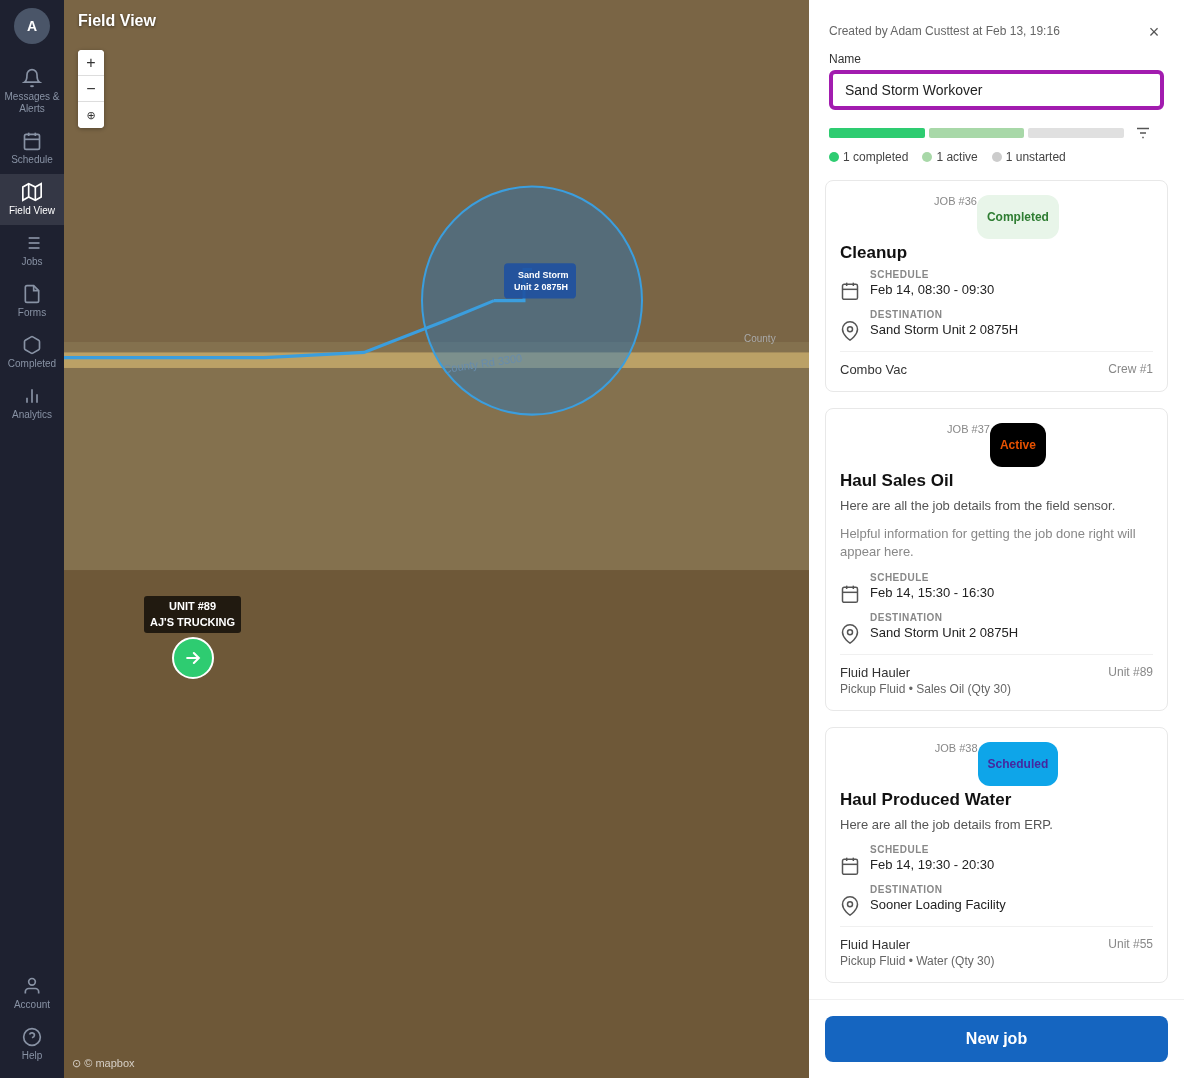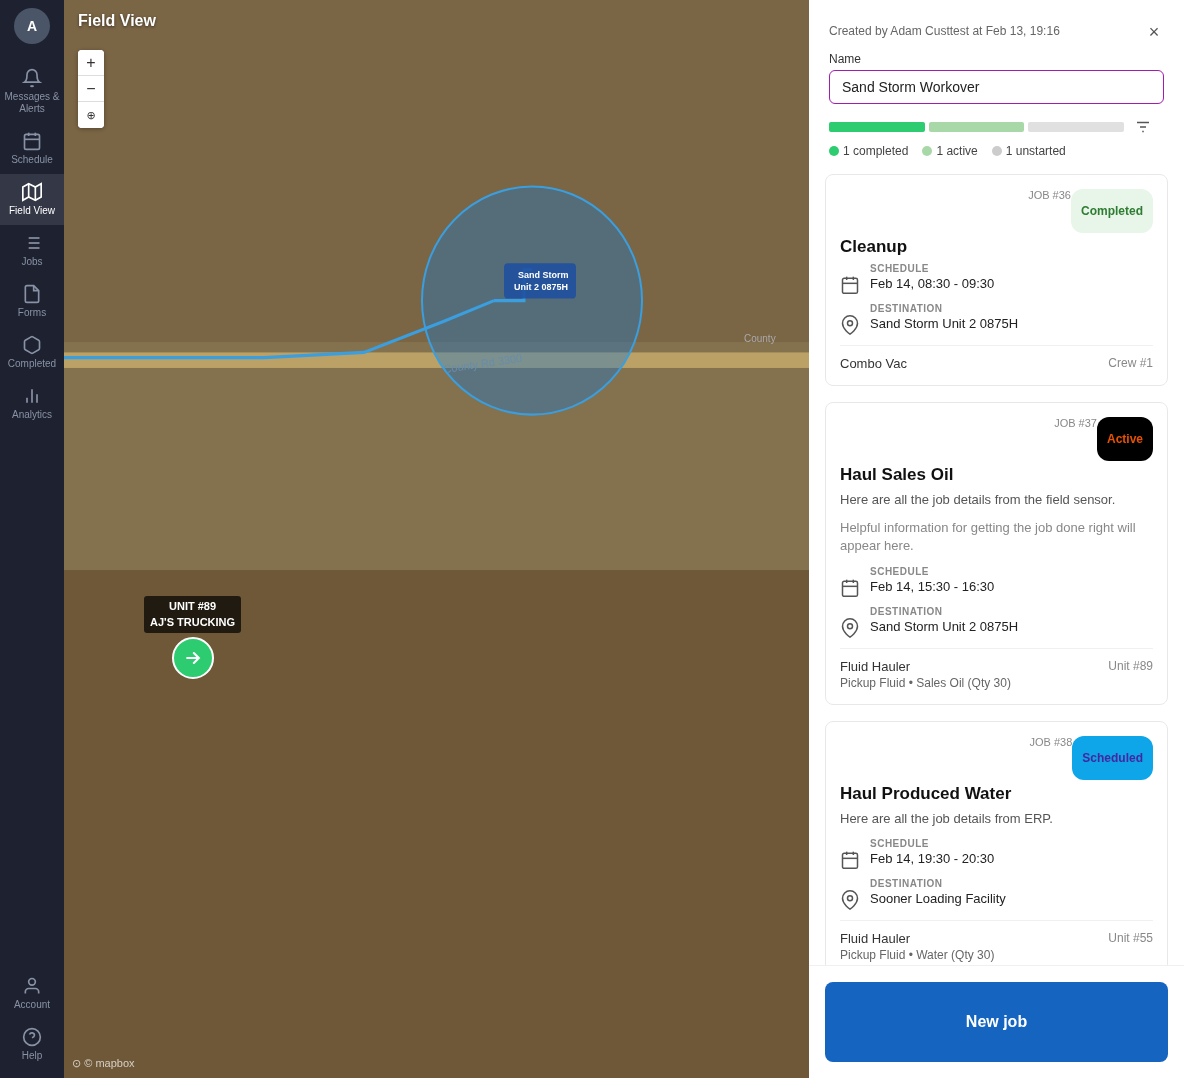--- a/index.html
+++ b/index.html
@@ -158,21 +158,21 @@
       padding-right: 30px; line-height: 1.2;
     }
     .panel-subtitle {
       font-size: 12px; color: #666; margin-top: 4px;
     }
     .panel-name-label {
       font-size: 12px; color: #333; margin-top: 14px; margin-bottom: 4px;
     }
     .panel-name-input {
       width: 100%;
-      border: 1px solid #a21caf;
+      border: 4px solid #a21caf;
       border-radius: 6px;
       padding: 8px 12px;
       font-size: 14px; color: #222;
       outline: none;
     }
 
     
     .progress-section {
       padding: 14px 32px 0 20px;
     }
@@ -209,21 +209,21 @@
 
     
     .job-card {
       margin: 16px 16px 0 16px;
       border: 1px solid #e8e8e8;
       border-radius: 8px;
       padding: 14px;
       background: #fff;
     }
     .job-card-header {
-      display: flex; justify-content: flex-end; align-items: flex-start;
+      display: flex; justify-content: center; align-items: flex-start;
       margin-bottom: 4px;
     }
     .job-number {
       font-size: 11px; color: #888; font-weight: 500; text-transform: uppercase;
     }
     .job-status-badge {
       font-size: 12px; font-weight: 600;
       padding: 15px 10px; border-radius: 12px;
     }
     .badge-completed { background: #e8f5e9; color: #2e7d32; }
@@ -269,21 +269,21 @@
       position: sticky;
       bottom: 0;
       background: #fff;
       border-top: 1px solid #f0f0f0;
     }
     .new-job-btn {
       width: 100%;
       background: #1565c0;
       color: #fff;
       font-size: 16px; font-weight: 600;
-      padding: 31px;
+      padding: 14px;
       border: none; border-radius: 8px;
       cursor: pointer;
     }
 
     
     .panel-content {
       flex: 1;
       overflow-y: auto;
       padding-bottom: 0;
     }

